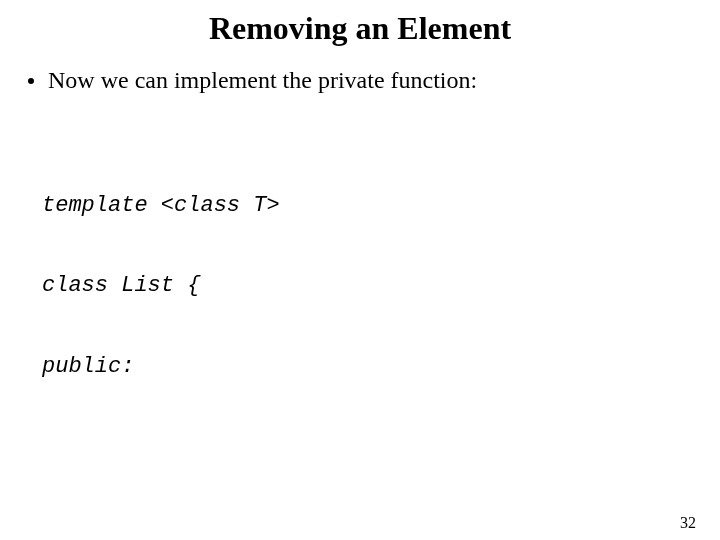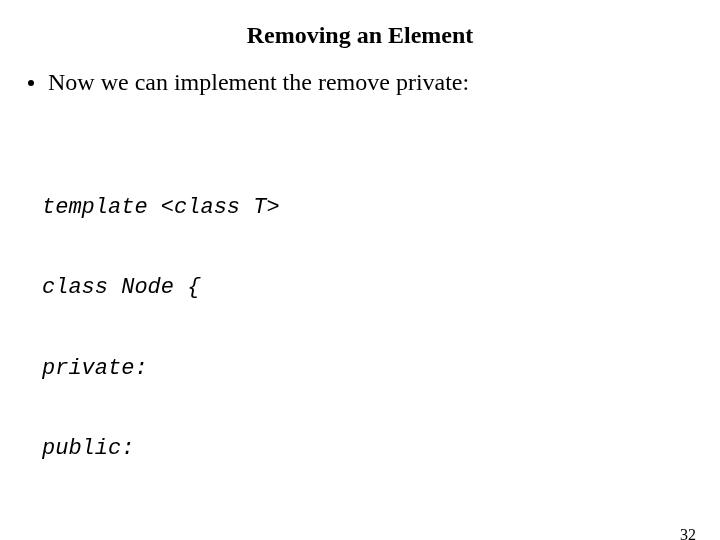--- a/index.html
+++ b/index.html
@@ -13,23 +13,23 @@
     position: relative;
   }
   .slide {
     width: 720px;
     height: 540px;
     position: relative;
     box-sizing: border-box;
   }
   .title {
     font-weight: bold;
-    font-size: 24px;
+    font-size: 32px;
     text-align: center;
-    margin-top: 22px;
+    margin-top: 10px;
     margin-bottom: 18px;
   }
   .bullet-row {
     display: flex;
     align-items: flex-start;
     font-size: 24px;
     margin-left: 28px;
     margin-right: 28px;
   }
   .bullet-dot {
@@ -69,27 +69,26 @@
 </style>
 </head>
 <body>
 
 <div class="slide">
 
   <div class="title">Removing an Element</div>
 
   <div class="bullet-row">
     <div class="bullet-dot"></div>
-    <div class="bullet-text">Now we can implement the remove private:</div>
+    <div class="bullet-text">Now we can implement the private function:</div>
   </div>
 
   <div class="code-block">
     <span class="code-line">template &lt;class T&gt;</span>
-    <span class="code-line">class Node {</span>
-    <span class="code-line">private:</span>
+    <span class="code-line">class List {</span>
     <span class="code-line">public:</span>
     
     
     
     
   </div>
 
   <div class="page-num">32</div>
 
 </div>

